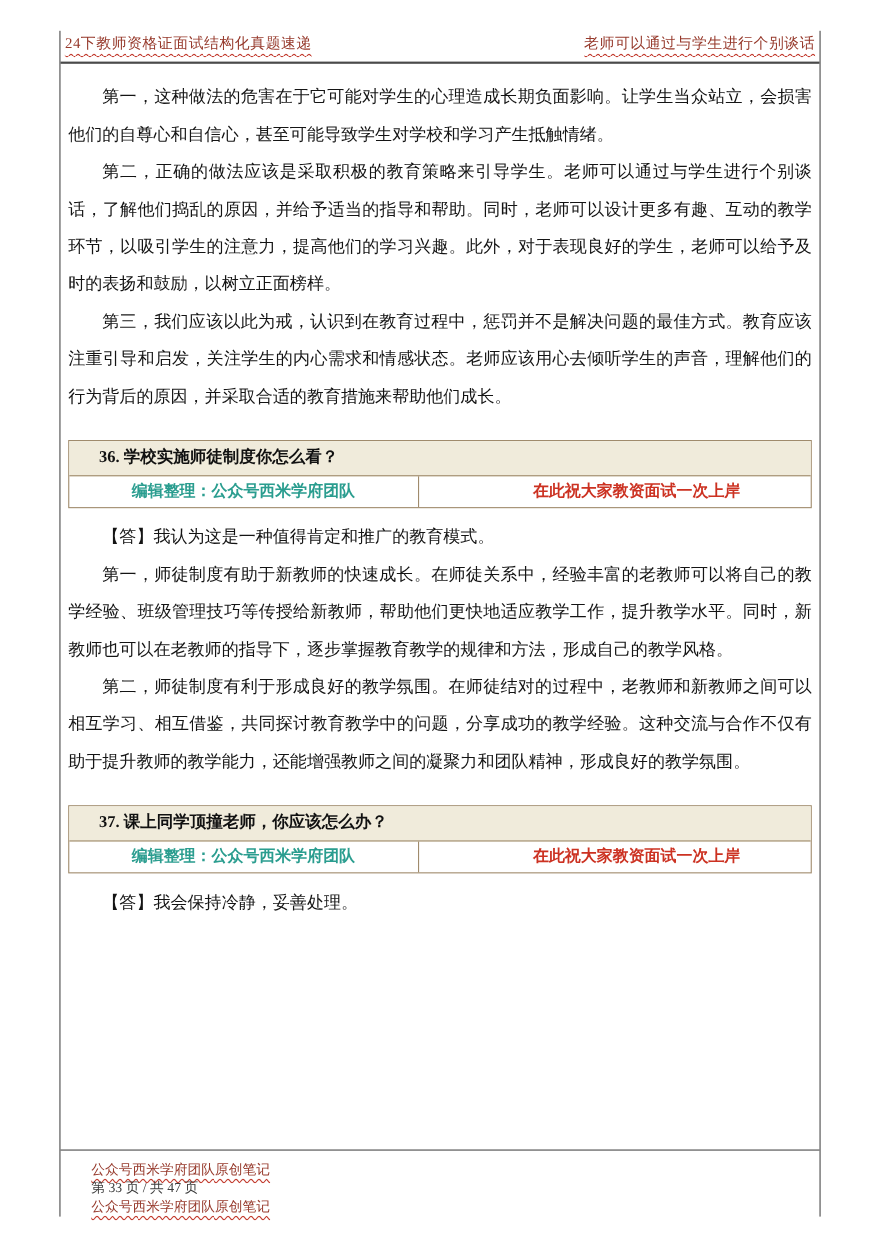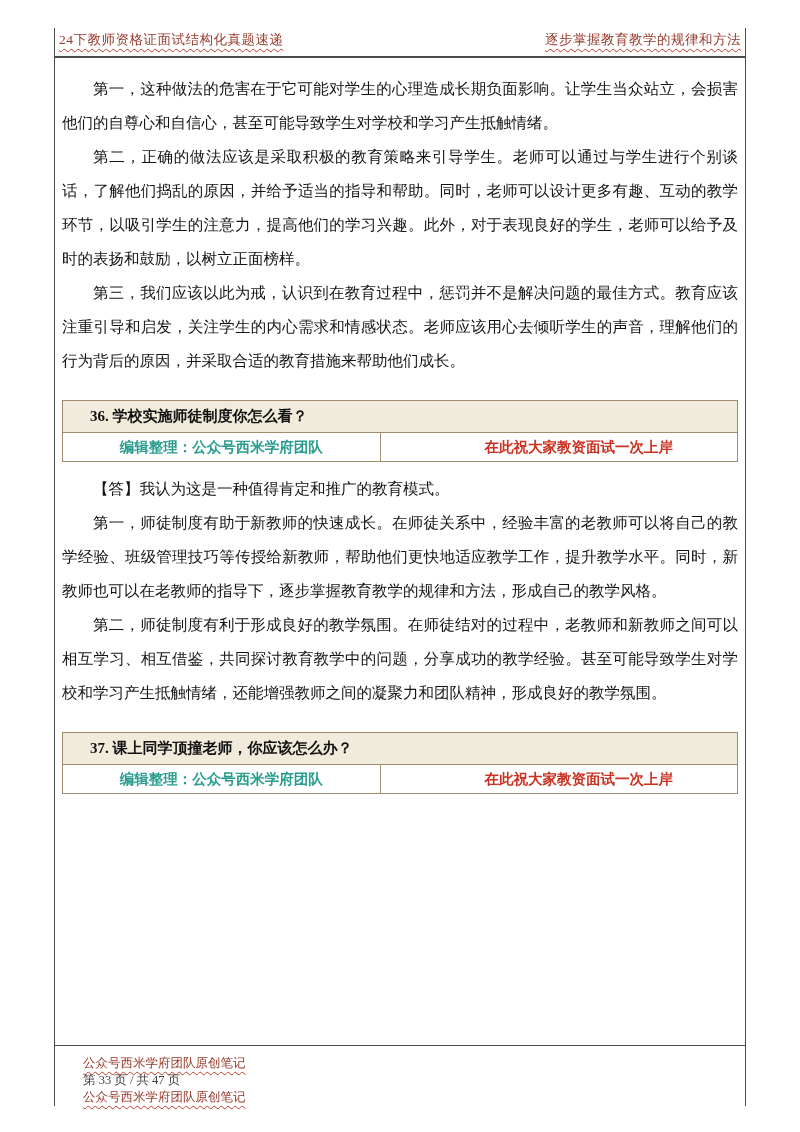--- a/index.html
+++ b/index.html
@@ -92,50 +92,51 @@
   .ftr-center { color: #3c3c3c; }
 </style>
 </head>
 <body>
 
 <div class="page">
   <div class="frame">
 
     <header class="hdr">
       <span class="wavy">24下教师资格证面试结构化真题速递</span>
-      <span class="wavy">逐步掌握教育教学的规律和方法</span>
+      <span class="wavy">老师可以通过与学生进行个别谈话</span>
     </header>
 
     <main class="content">
 
       <p class="para">第一，这种做法的危害在于它可能对学生的心理造成长期负面影响。让学生当众站立，会损害他们的自尊心和自信心，甚至可能导致学生对学校和学习产生抵触情绪。</p>
       <p class="para">第二，正确的做法应该是采取积极的教育策略来引导学生。老师可以通过与学生进行个别谈话，了解他们捣乱的原因，并给予适当的指导和帮助。同时，老师可以设计更多有趣、互动的教学环节，以吸引学生的注意力，提高他们的学习兴趣。此外，对于表现良好的学生，老师可以给予及时的表扬和鼓励，以树立正面榜样。</p>
       <p class="para">第三，我们应该以此为戒，认识到在教育过程中，惩罚并不是解决问题的最佳方式。教育应该注重引导和启发，关注学生的内心需求和情感状态。老师应该用心去倾听学生的声音，理解他们的行为背后的原因，并采取合适的教育措施来帮助他们成长。</p>
 
       <section>
         <div class="qbox">
           <div class="qtitle">36. 学校实施师徒制度你怎么看？</div>
           <div class="qmeta">
             <div class="qeditor">编辑整理：公众号西米学府团队</div>
             <div class="qwish">在此祝大家教资面试一次上岸</div>
           </div>
         </div>
         <p class="para">【答】我认为这是一种值得肯定和推广的教育模式。</p>
         <p class="para">第一，师徒制度有助于新教师的快速成长。在师徒关系中，经验丰富的老教师可以将自己的教学经验、班级管理技巧等传授给新教师，帮助他们更快地适应教学工作，提升教学水平。同时，新教师也可以在老教师的指导下，逐步掌握教育教学的规律和方法，形成自己的教学风格。</p>
-        <p class="para">第二，师徒制度有利于形成良好的教学氛围。在师徒结对的过程中，老教师和新教师之间可以相互学习、相互借鉴，共同探讨教育教学中的问题，分享成功的教学经验。甚至可能导致学生对学校和学习产生抵触情绪，还能增强教师之间的凝聚力和团队精神，形成良好的教学氛围。</p>
+        <p class="para">第二，师徒制度有利于形成良好的教学氛围。在师徒结对的过程中，老教师和新教师之间可以相互学习、相互借鉴，共同探讨教育教学中的问题，分享成功的教学经验。这种交流与合作不仅有助于提升教师的教学能力，还能增强教师之间的凝聚力和团队精神，形成良好的教学氛围。</p>
       </section>
 
       <section>
         <div class="qbox">
           <div class="qtitle">37. 课上同学顶撞老师，你应该怎么办？</div>
           <div class="qmeta">
             <div class="qeditor">编辑整理：公众号西米学府团队</div>
             <div class="qwish">在此祝大家教资面试一次上岸</div>
           </div>
         </div>
+        <p class="para">【答】我会保持冷静，妥善处理。</p>
       </section>
 
     </main>
 
     <footer class="ftr">
       <span class="ftr-side wavy">公众号西米学府团队原创笔记</span>
       <span class="ftr-center">第 33 页 / 共 47 页</span>
       <span class="ftr-side wavy">公众号西米学府团队原创笔记</span>
     </footer>
 

